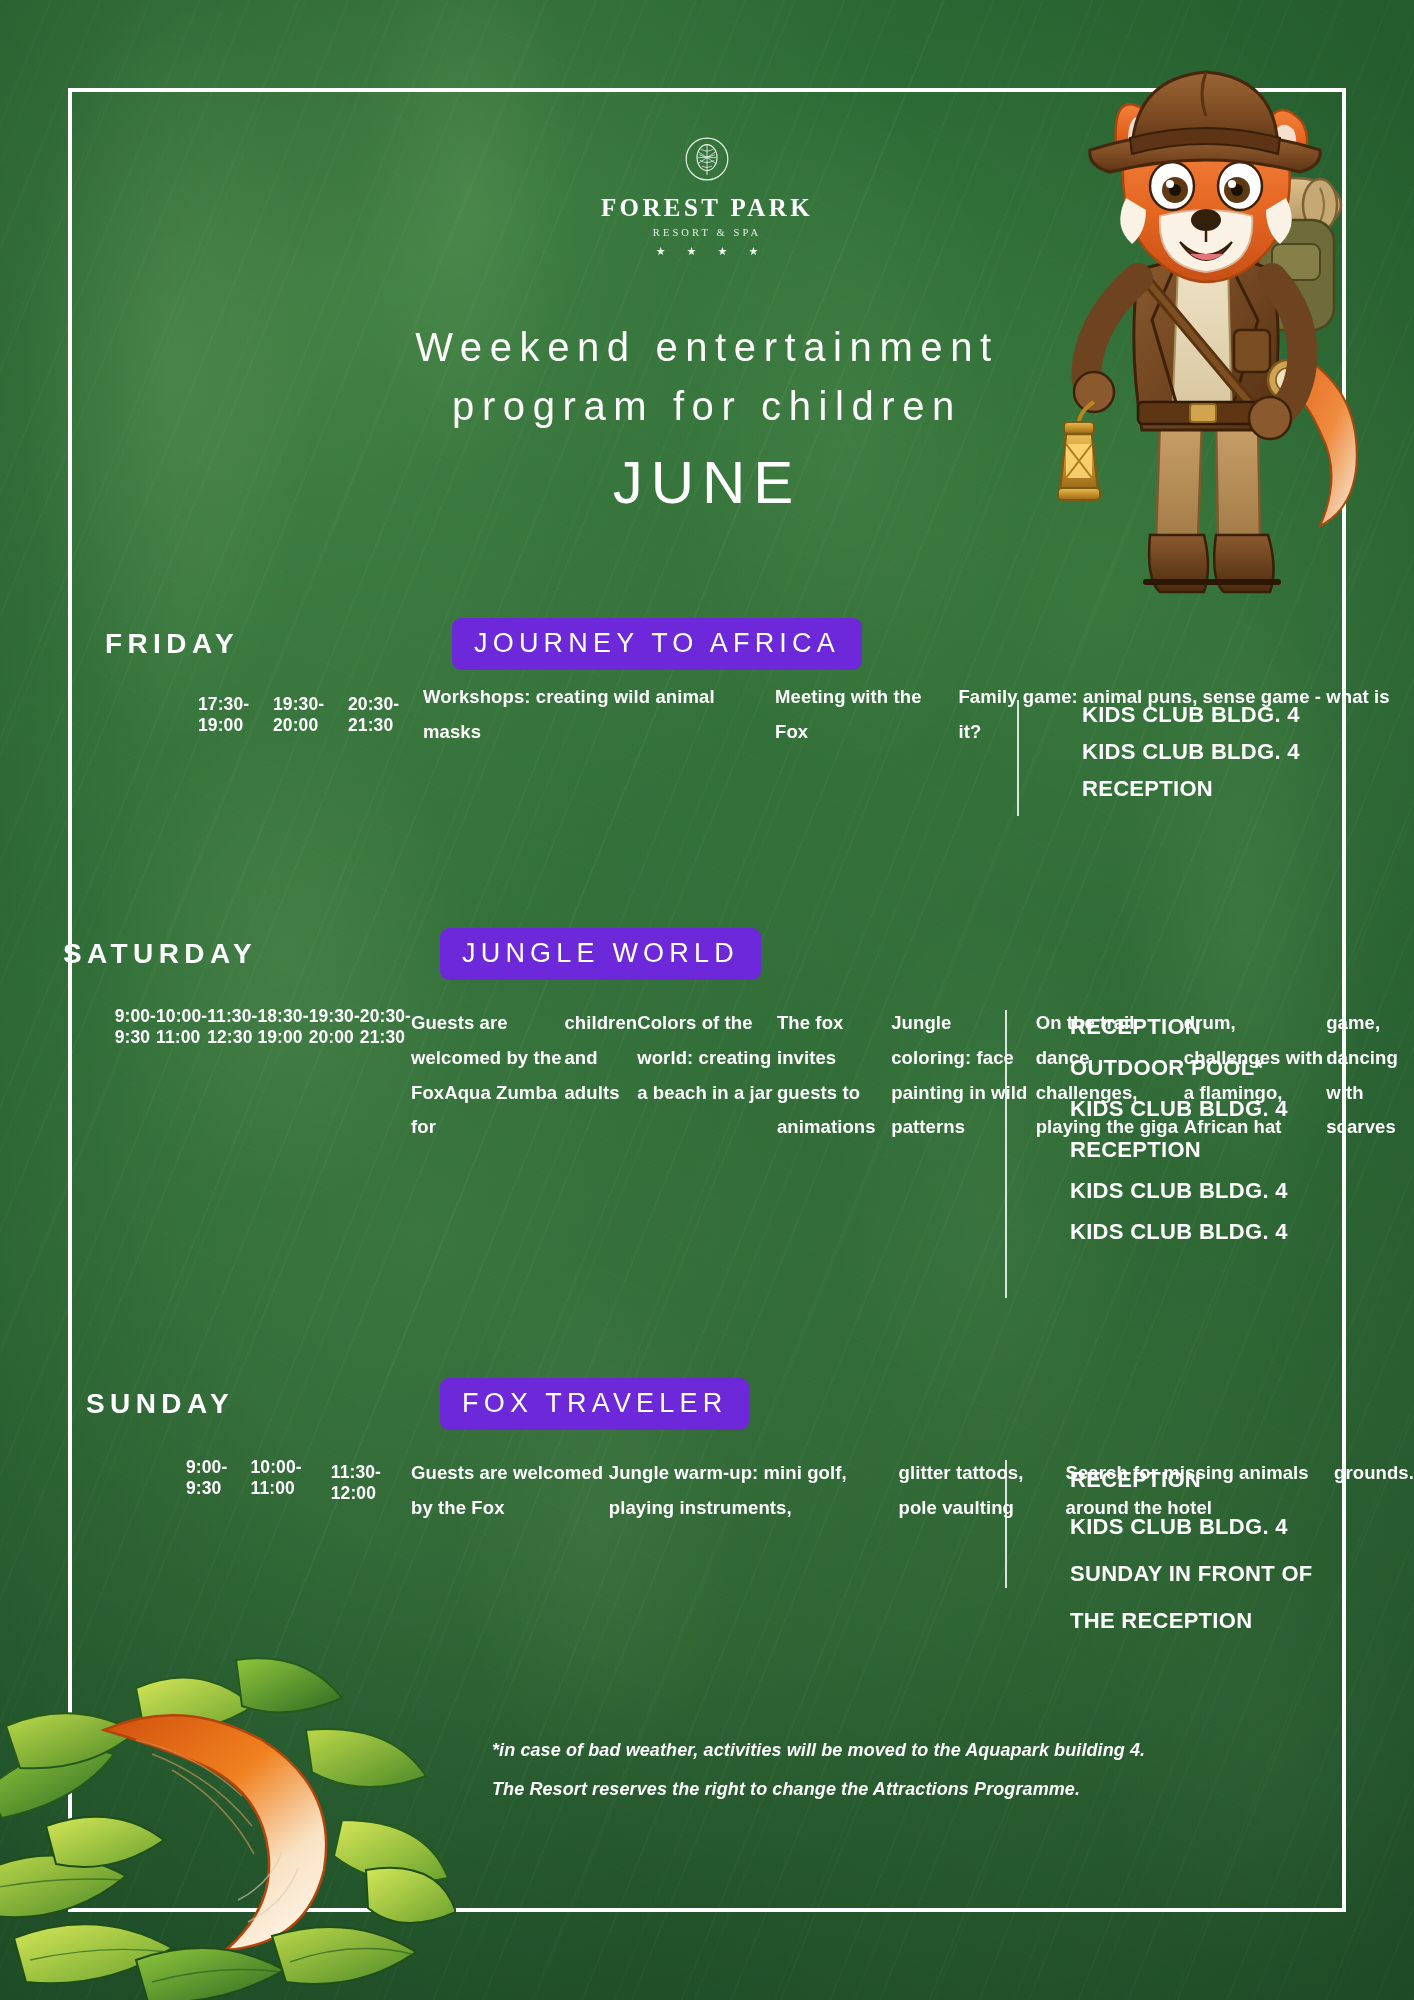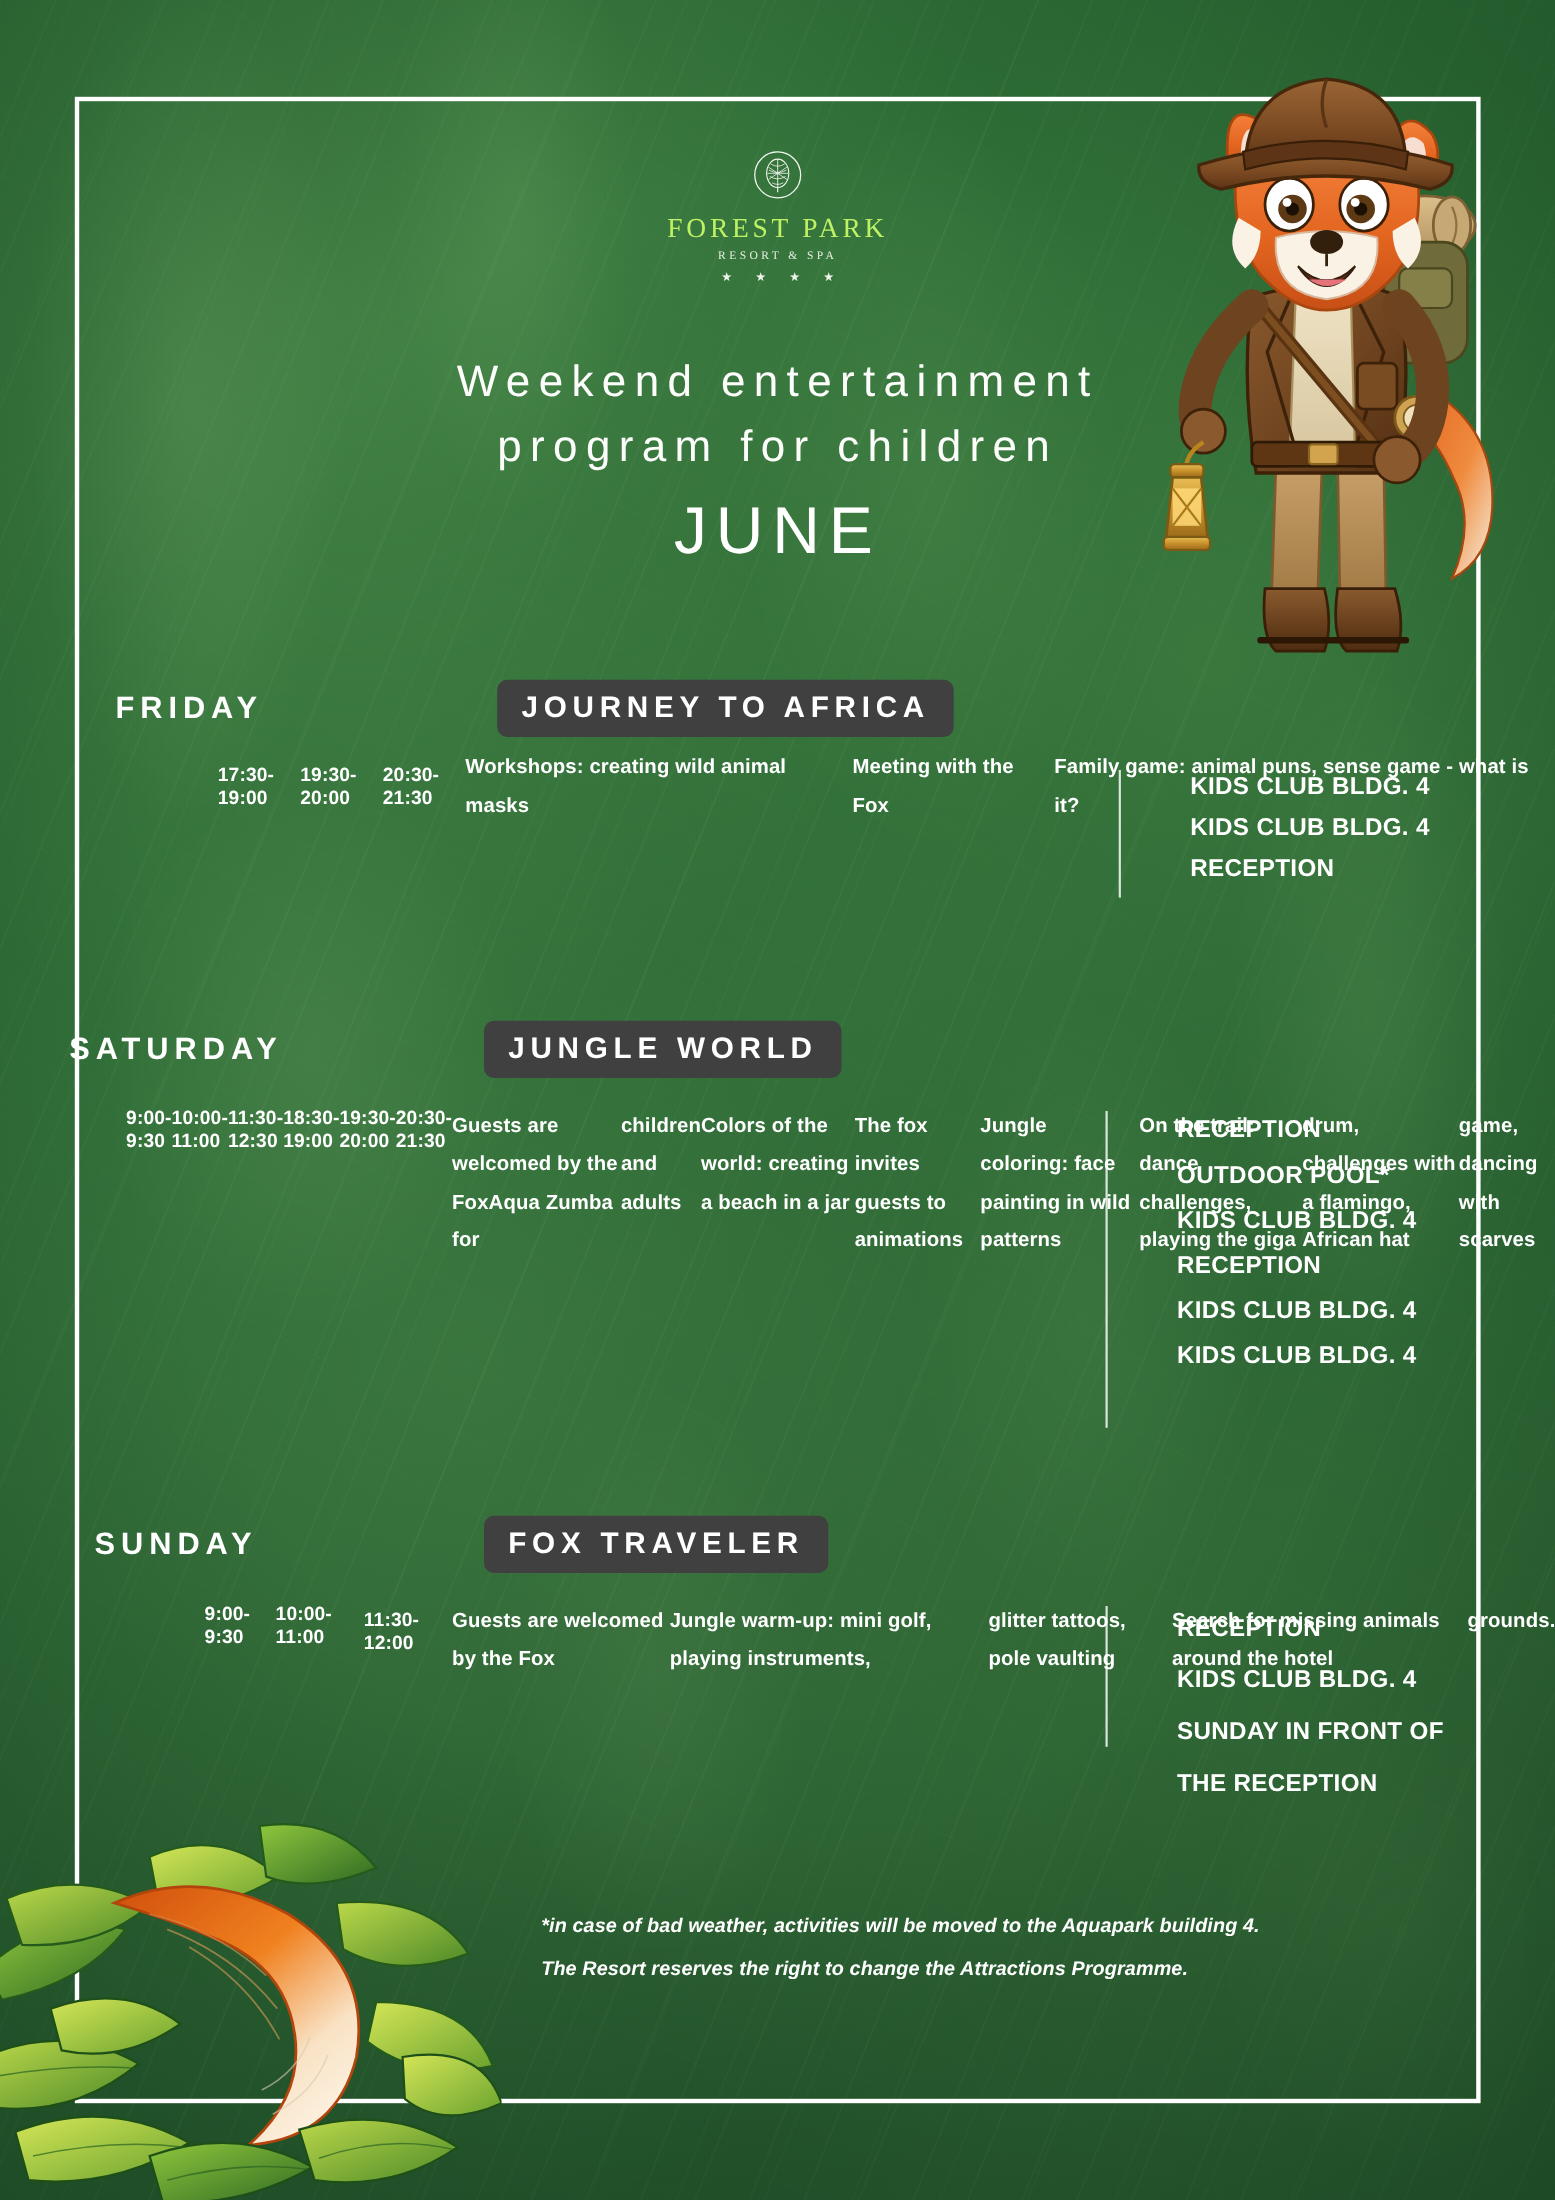--- a/index.html
+++ b/index.html
@@ -70,22 +70,22 @@
   
   #logo {
     position:absolute; left:0; right:0; top:136px;
     display:flex; flex-direction:column; align-items:center;
     color:#fff;
   }
   #logo-mark { width:46px; height:46px; display:block; }
   .logo-word {
     margin-top:12px;
     font-family:"Liberation Serif", serif;
-    font-size:25px; letter-spacing:3.4px; font-weight:400;
-    color:#bef264;
+    font-size:25px; letter-spacing:3.4px; font-weight:700;
+    color:#ffffff;
   }
   .logo-sub {
     margin-top:5px;
     font-family:"Liberation Serif", serif;
     font-size:10.5px; letter-spacing:3.1px;
     color:#e6efe2;
   }
   .logo-stars {
     margin-top:7px;
     font-size:11px; letter-spacing:9px; color:#eef4ea;
@@ -120,24 +120,24 @@
   }
   .day-name {
     position:absolute;
     width:280px; text-align:center;
     left:20px;
     font-size:28px; font-weight:700;
     letter-spacing:5.4px; color:#ffffff;
   }
   .day-theme {
     position:absolute; left:440px;
-    background:#404040;
+    background:#6d28d9;
     border-radius:9px;
     padding:10px 22px 11px 22px;
-    font-size:27px; font-weight:700;
+    font-size:27px; font-weight:400;
     letter-spacing:5.2px; color:#ffffff;
     white-space:nowrap;
   }
 
   .day-body {
     position:relative;
     margin-top:26px;
     padding-left:186px;
   }
   .divider {

